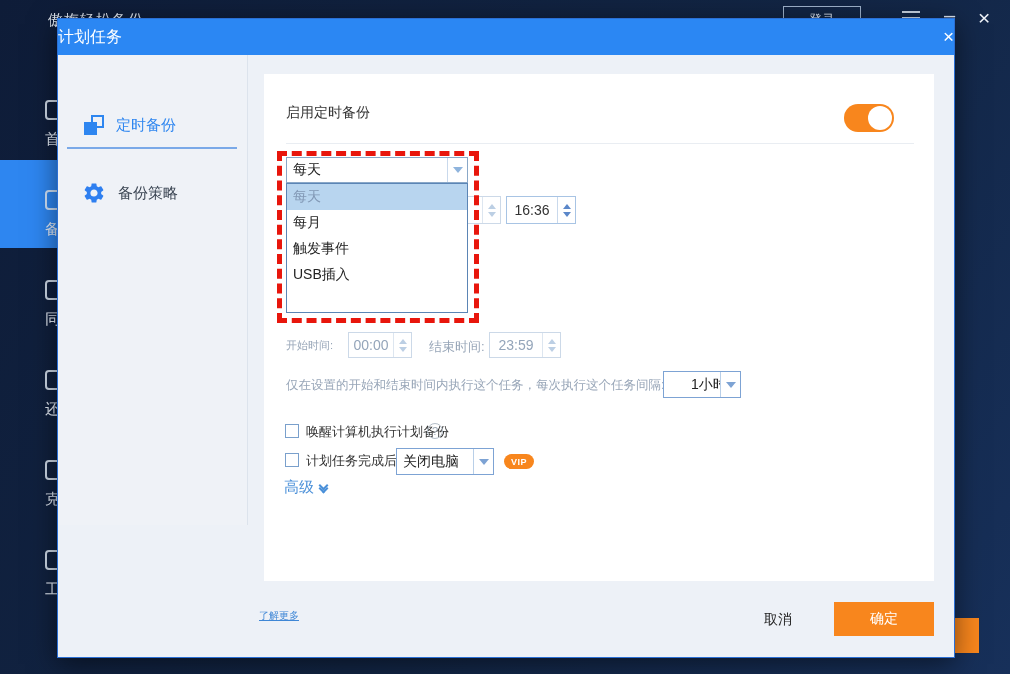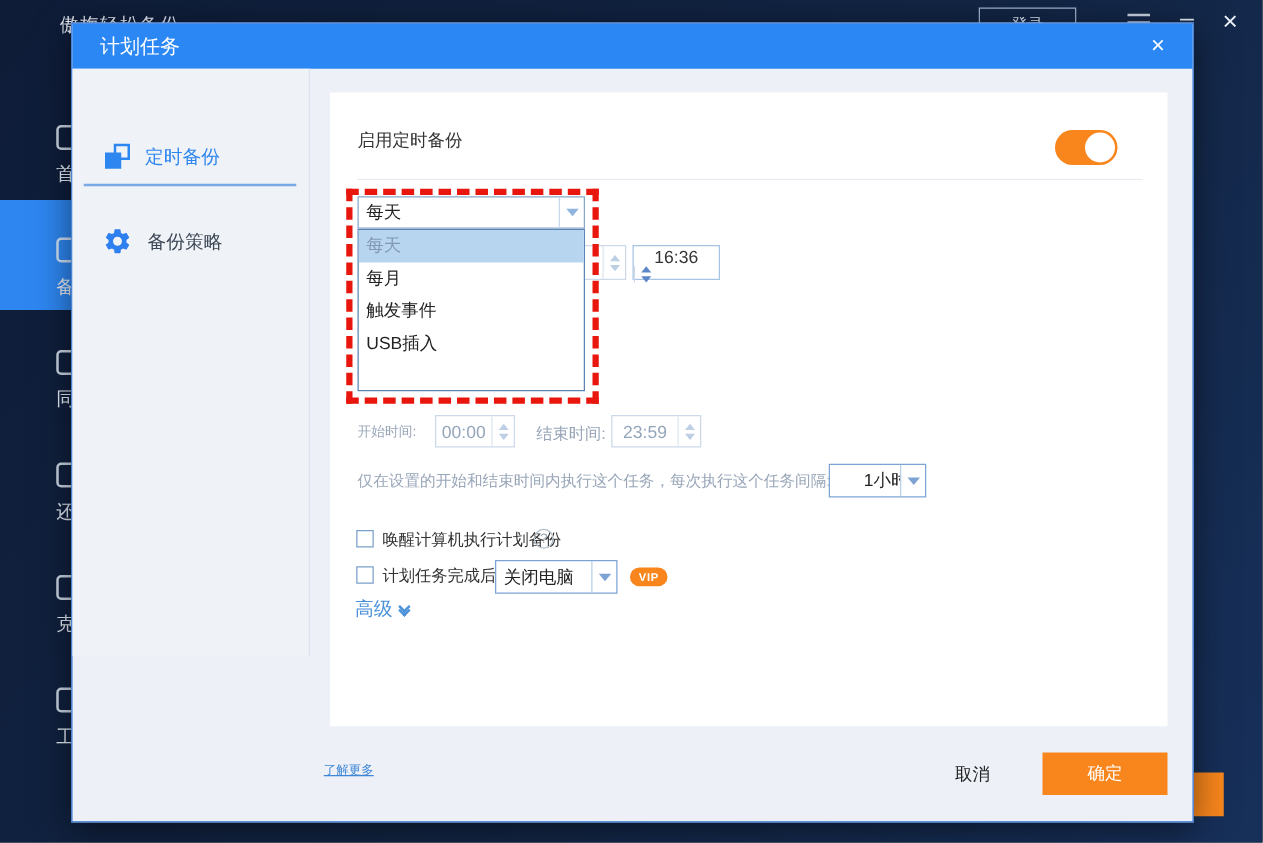--- a/index.html
+++ b/index.html
@@ -23,21 +23,21 @@
   .nav-active-bg{position:absolute; left:0; top:160px; width:57px; height:88px; background:var(--c-activeblue); z-index:1;}
   .nav-item{position:absolute; left:45px; width:60px; z-index:2;}
   .nav-ic{display:block; width:20px; height:20px; border:2px solid rgba(224,234,246,.9); border-radius:4px;}
   .nav-label{position:absolute; left:45px; color:#e4ebf5; font-size:15px; z-index:2; white-space:nowrap;}
   .bg-orange-frag{position:absolute; left:953px; top:618px; width:26px; height:35px; background:var(--c-accent); z-index:2;}
 
   
   .dialog{position:absolute; left:57px; top:18px; width:898px; height:640px; background:#edf1f7;
           border:1px solid #2b6fd4; box-shadow:0 6px 26px rgba(0,0,0,.5); z-index:10;}
   .dlg-titlebar{position:absolute; left:0; top:0; width:100%; height:36px; background:var(--c-titlebar);
-                display:flex; align-items:center; padding:0 22px; color:#fff;}
+                display:flex; align-items:center; padding:0 0; color:#fff;}
   .dlg-title{font-size:16px;}
   .dlg-close{margin-left:auto; font-size:19px; color:#fff; cursor:default;}
 
   .dlg-sidebar{position:absolute; left:0; top:36px; width:190px; height:470px; background:#eff2f7; border-right:1px solid #dce3ec;}
   .side-item{position:absolute; display:flex; align-items:center; gap:12px; font-size:15px; color:#3c4654;}
   .side-item.active{color:var(--c-activeblue);}
   .side-underline{position:absolute; left:9px; top:92px; width:170px; height:2px; background:#7aa9e8;}
   .ic-copy{position:relative; width:20px; height:20px; display:inline-block;}
   .ic-copy .sq2{position:absolute; right:0; top:0; width:13px; height:13px; border:2px solid var(--c-activeblue);}
   .ic-copy .sq1{position:absolute; left:0; bottom:0; width:13px; height:13px; background:var(--c-activeblue);}
@@ -64,21 +64,21 @@
   .listbox .opt{height:26px; line-height:25px; padding-left:6px; font-size:14px; color:#222; white-space:nowrap;}
   .listbox .opt.selected{background:#b8d5ef; color:#8298b5;}
 
   .red-dash{position:absolute; left:219px; top:132px; width:202px; height:172px; border:5px dashed var(--c-red); z-index:3;}
 
   .spin{position:absolute; background:#fff; display:flex; align-items:center; font-size:14px;}
   .spin .val{flex:1; text-align:center;}
   .spin .btns{width:18px; align-self:stretch; border-left:1px solid #c9d9ec; display:flex; flex-direction:column; align-items:center; justify-content:center; gap:3px;}
   .tri-u{width:0;height:0;border-left:4px solid transparent;border-right:4px solid transparent;border-bottom:5px solid #5b87c9;}
   .tri-d{width:0;height:0;border-left:4px solid transparent;border-right:4px solid transparent;border-top:5px solid #5b87c9;}
-  .spin.enabled{border:1px solid #a8c4e4; color:#333;flex-direction:column;}
+  .spin.enabled{border:1px solid #a8c4e4; color:#333;}
   .spin.disabled{border:1px solid #ccd9e8; color:#94a5ba;}
   .spin.disabled .btns{border-left-color:#dde6f0;}
   .spin.disabled .tri-u{border-bottom-color:#bccfe4;} .spin.disabled .tri-d{border-top-color:#bccfe4;}
   #spin-hidden{left:358px; top:177px; width:85px; height:28px; z-index:1;}
   #spin-time{left:448px; top:177px; width:70px; height:28px;}
   #spin-start{left:290px; top:313px; width:64px; height:26px;}
   #spin-end{left:431px; top:313px; width:72px; height:26px;}
   #interval-combo{left:605px; top:352px; width:78px; height:27px;padding-left:21px;}
   #aftertask-combo{left:338px; top:429px; width:98px; height:27px;justify-content:flex-end;}
 

